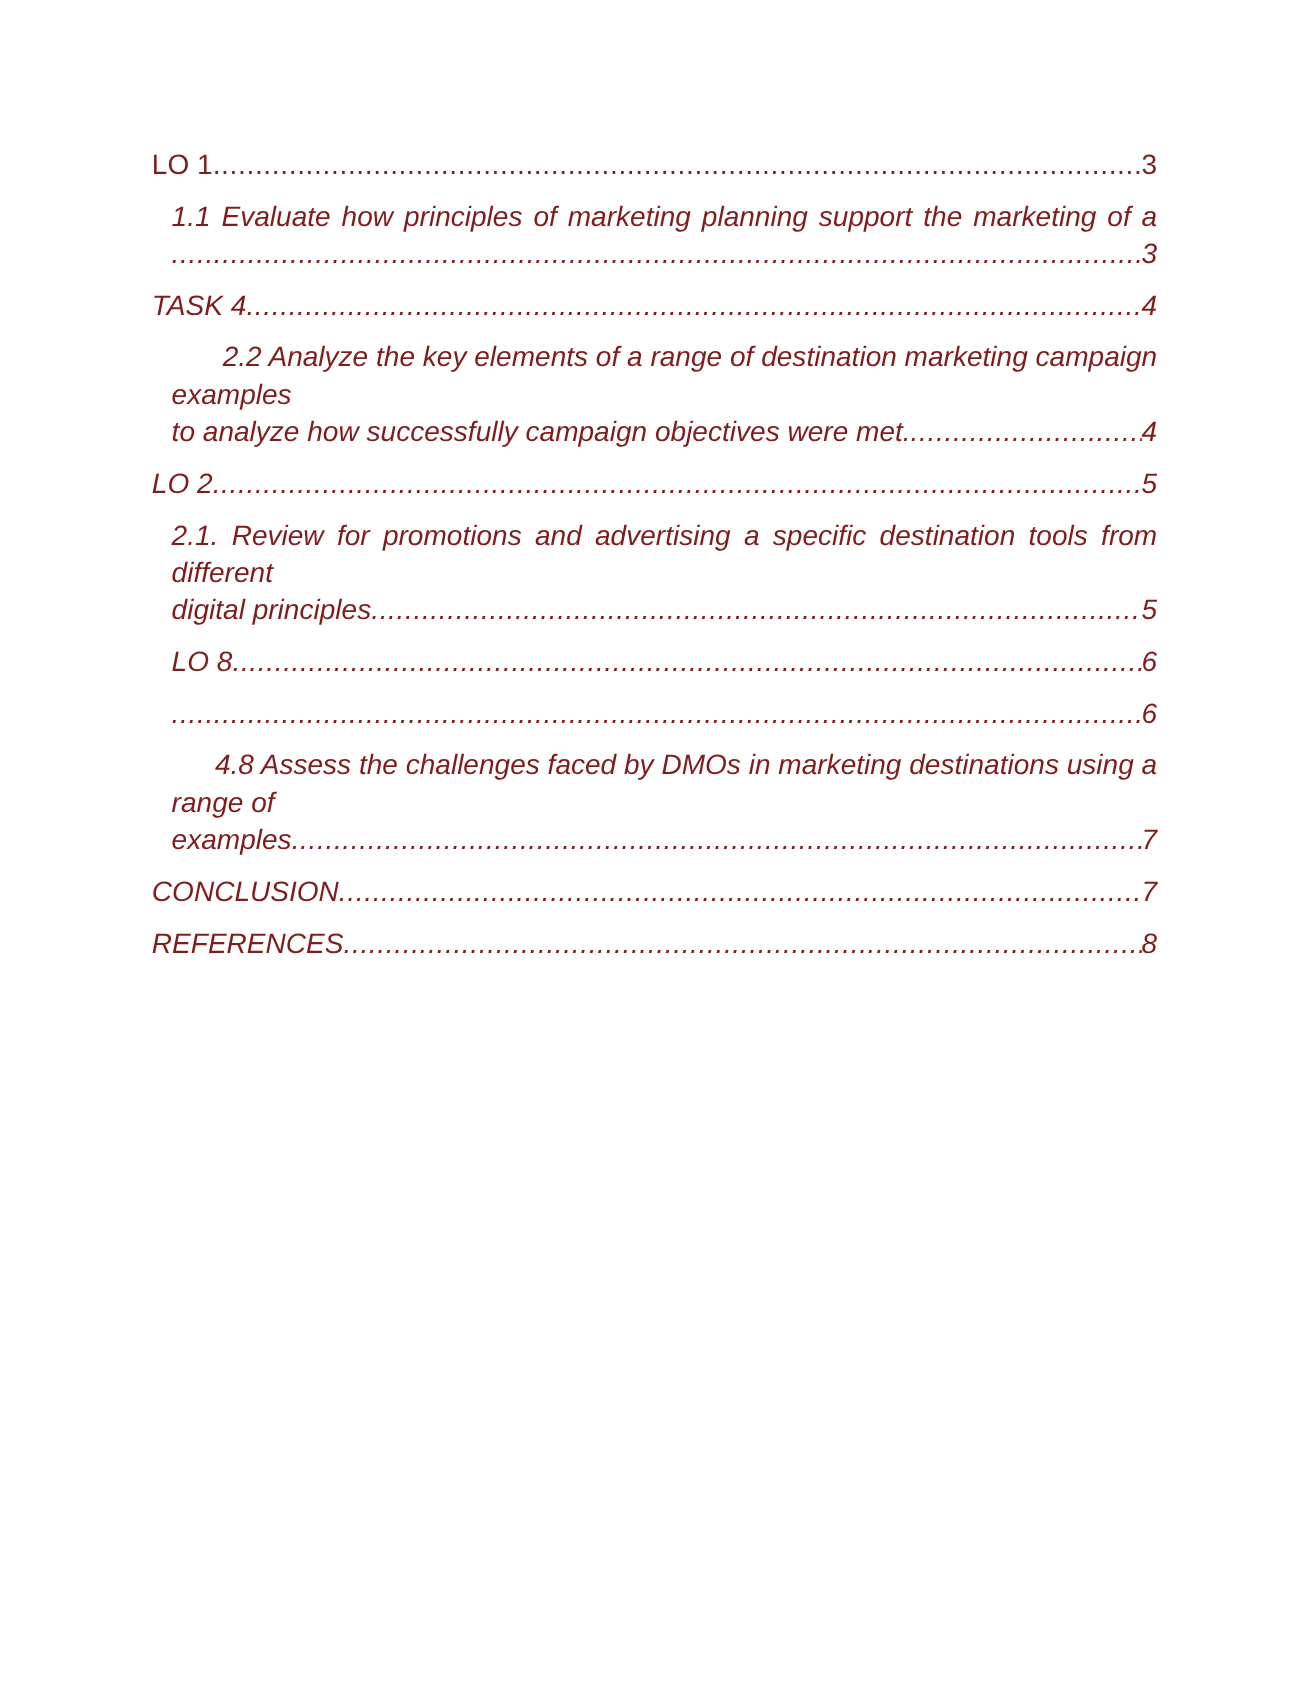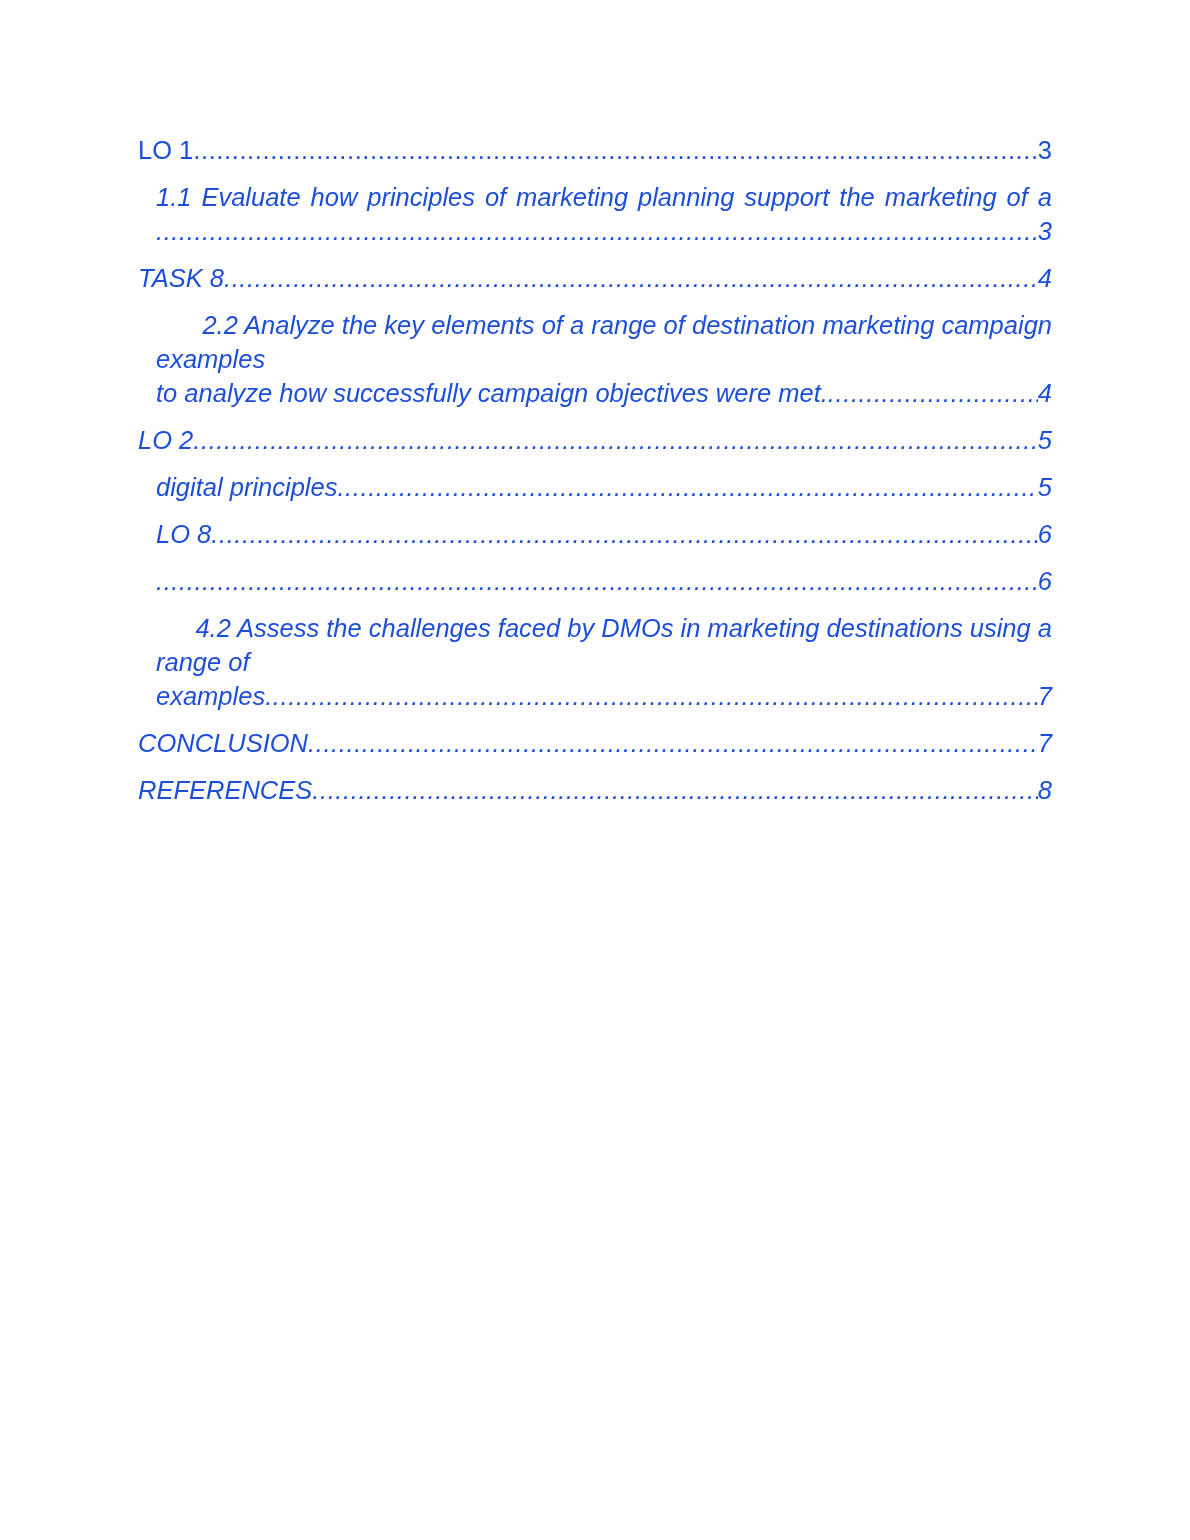--- a/index.html
+++ b/index.html
@@ -28,21 +28,21 @@
     left: 138px;
     top: 133px;
     width: 914px;
   }
 
   
   .toc-entry {
     position: relative;
     font-size: 25.5px;
     line-height: 34px;
-    color: #1d4ed8;
+    color: #7f1d1d;
     margin-bottom: 13px;
     text-align: justify;
     text-justify: inter-word;
   }
   .toc-entry.level-2 {
     margin-left: 18px;
     width: 896px;
   }
   .toc-entry.level-1 {
     margin-left: 0;
@@ -100,62 +100,63 @@
       </div>
       <div class="toc-entry level-2">
         <span class="entry-lead">1.1 Evaluate how principles of marketing planning support the marketing of a</span>
         <div class="leader-row">
           <span class="leader-dots">............................................................................................................................................................................................................................................................................................................</span>
           <span class="leader-page">3</span>
         </div>
       </div>
       <div class="toc-entry level-1">
         <div class="leader-row">
-          <span class="leader-text">TASK 8</span>
+          <span class="leader-text">TASK 4</span>
           <span class="leader-dots">............................................................................................................................................................................................................................................................................................................</span>
           <span class="leader-page">4</span>
         </div>
       </div>
       <div class="toc-entry level-2">
         <span class="entry-lead natural">2.2 Analyze the key elements of a range of destination marketing campaign examples</span>
         <div class="leader-row">
           <span class="leader-text">to analyze how successfully campaign objectives were met.</span>
           <span class="leader-dots">............................................................................................................................................................................................................................................................................................................</span>
           <span class="leader-page">4</span>
         </div>
       </div>
       <div class="toc-entry level-1">
         <div class="leader-row">
           <span class="leader-text">LO 2</span>
           <span class="leader-dots">............................................................................................................................................................................................................................................................................................................</span>
           <span class="leader-page">5</span>
         </div>
       </div>
       <div class="toc-entry level-2">
+        <span class="entry-lead">2.1. Review for promotions and advertising a specific destination tools from different</span>
         <div class="leader-row">
           <span class="leader-text">digital principles</span>
           <span class="leader-dots">............................................................................................................................................................................................................................................................................................................</span>
           <span class="leader-page">5</span>
         </div>
       </div>
       <div class="toc-entry level-2">
         <div class="leader-row">
           <span class="leader-text">LO 8</span>
           <span class="leader-dots">............................................................................................................................................................................................................................................................................................................</span>
           <span class="leader-page">6</span>
         </div>
       </div>
       <div class="toc-entry level-2">
         <div class="leader-row">
           <span class="leader-dots">............................................................................................................................................................................................................................................................................................................</span>
           <span class="leader-page">6</span>
         </div>
       </div>
       <div class="toc-entry level-2">
-        <span class="entry-lead natural">4.2 Assess the challenges faced by DMOs in marketing destinations using a range of</span>
+        <span class="entry-lead natural">4.8 Assess the challenges faced by DMOs in marketing destinations using a range of</span>
         <div class="leader-row">
           <span class="leader-text">examples</span>
           <span class="leader-dots">............................................................................................................................................................................................................................................................................................................</span>
           <span class="leader-page">7</span>
         </div>
       </div>
       <div class="toc-entry level-1">
         <div class="leader-row">
           <span class="leader-text">CONCLUSION</span>
           <span class="leader-dots">............................................................................................................................................................................................................................................................................................................</span>

